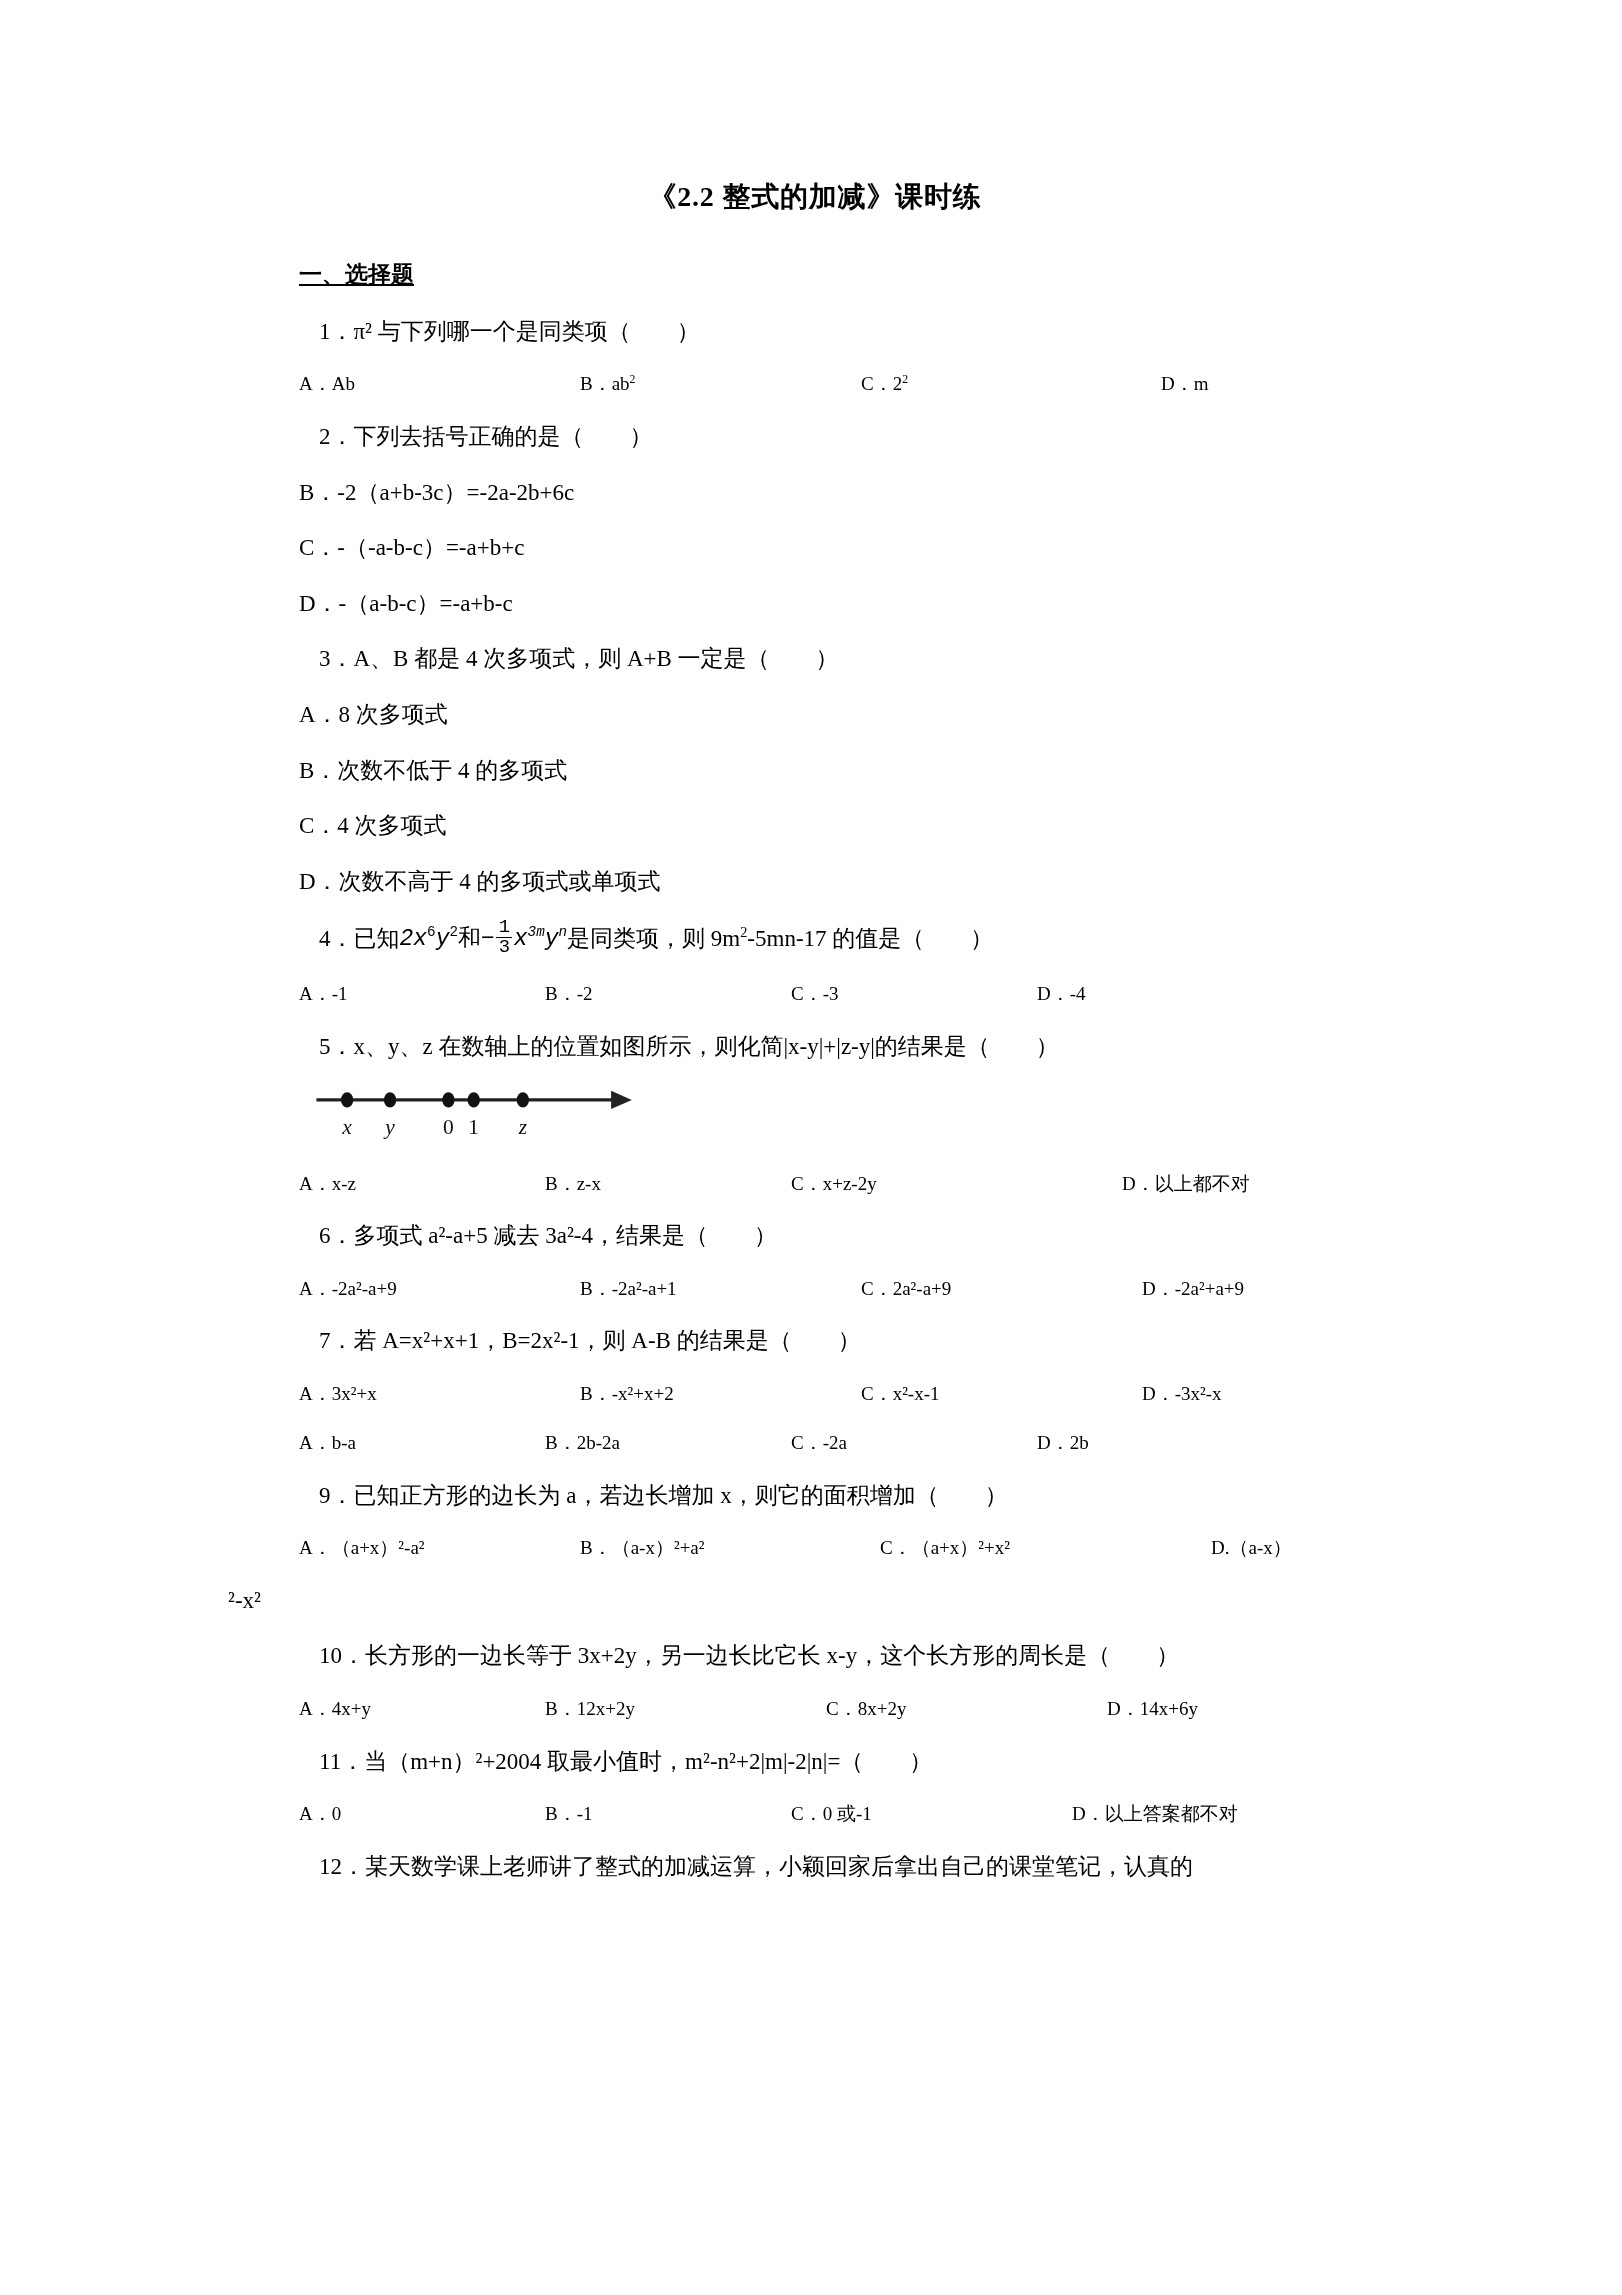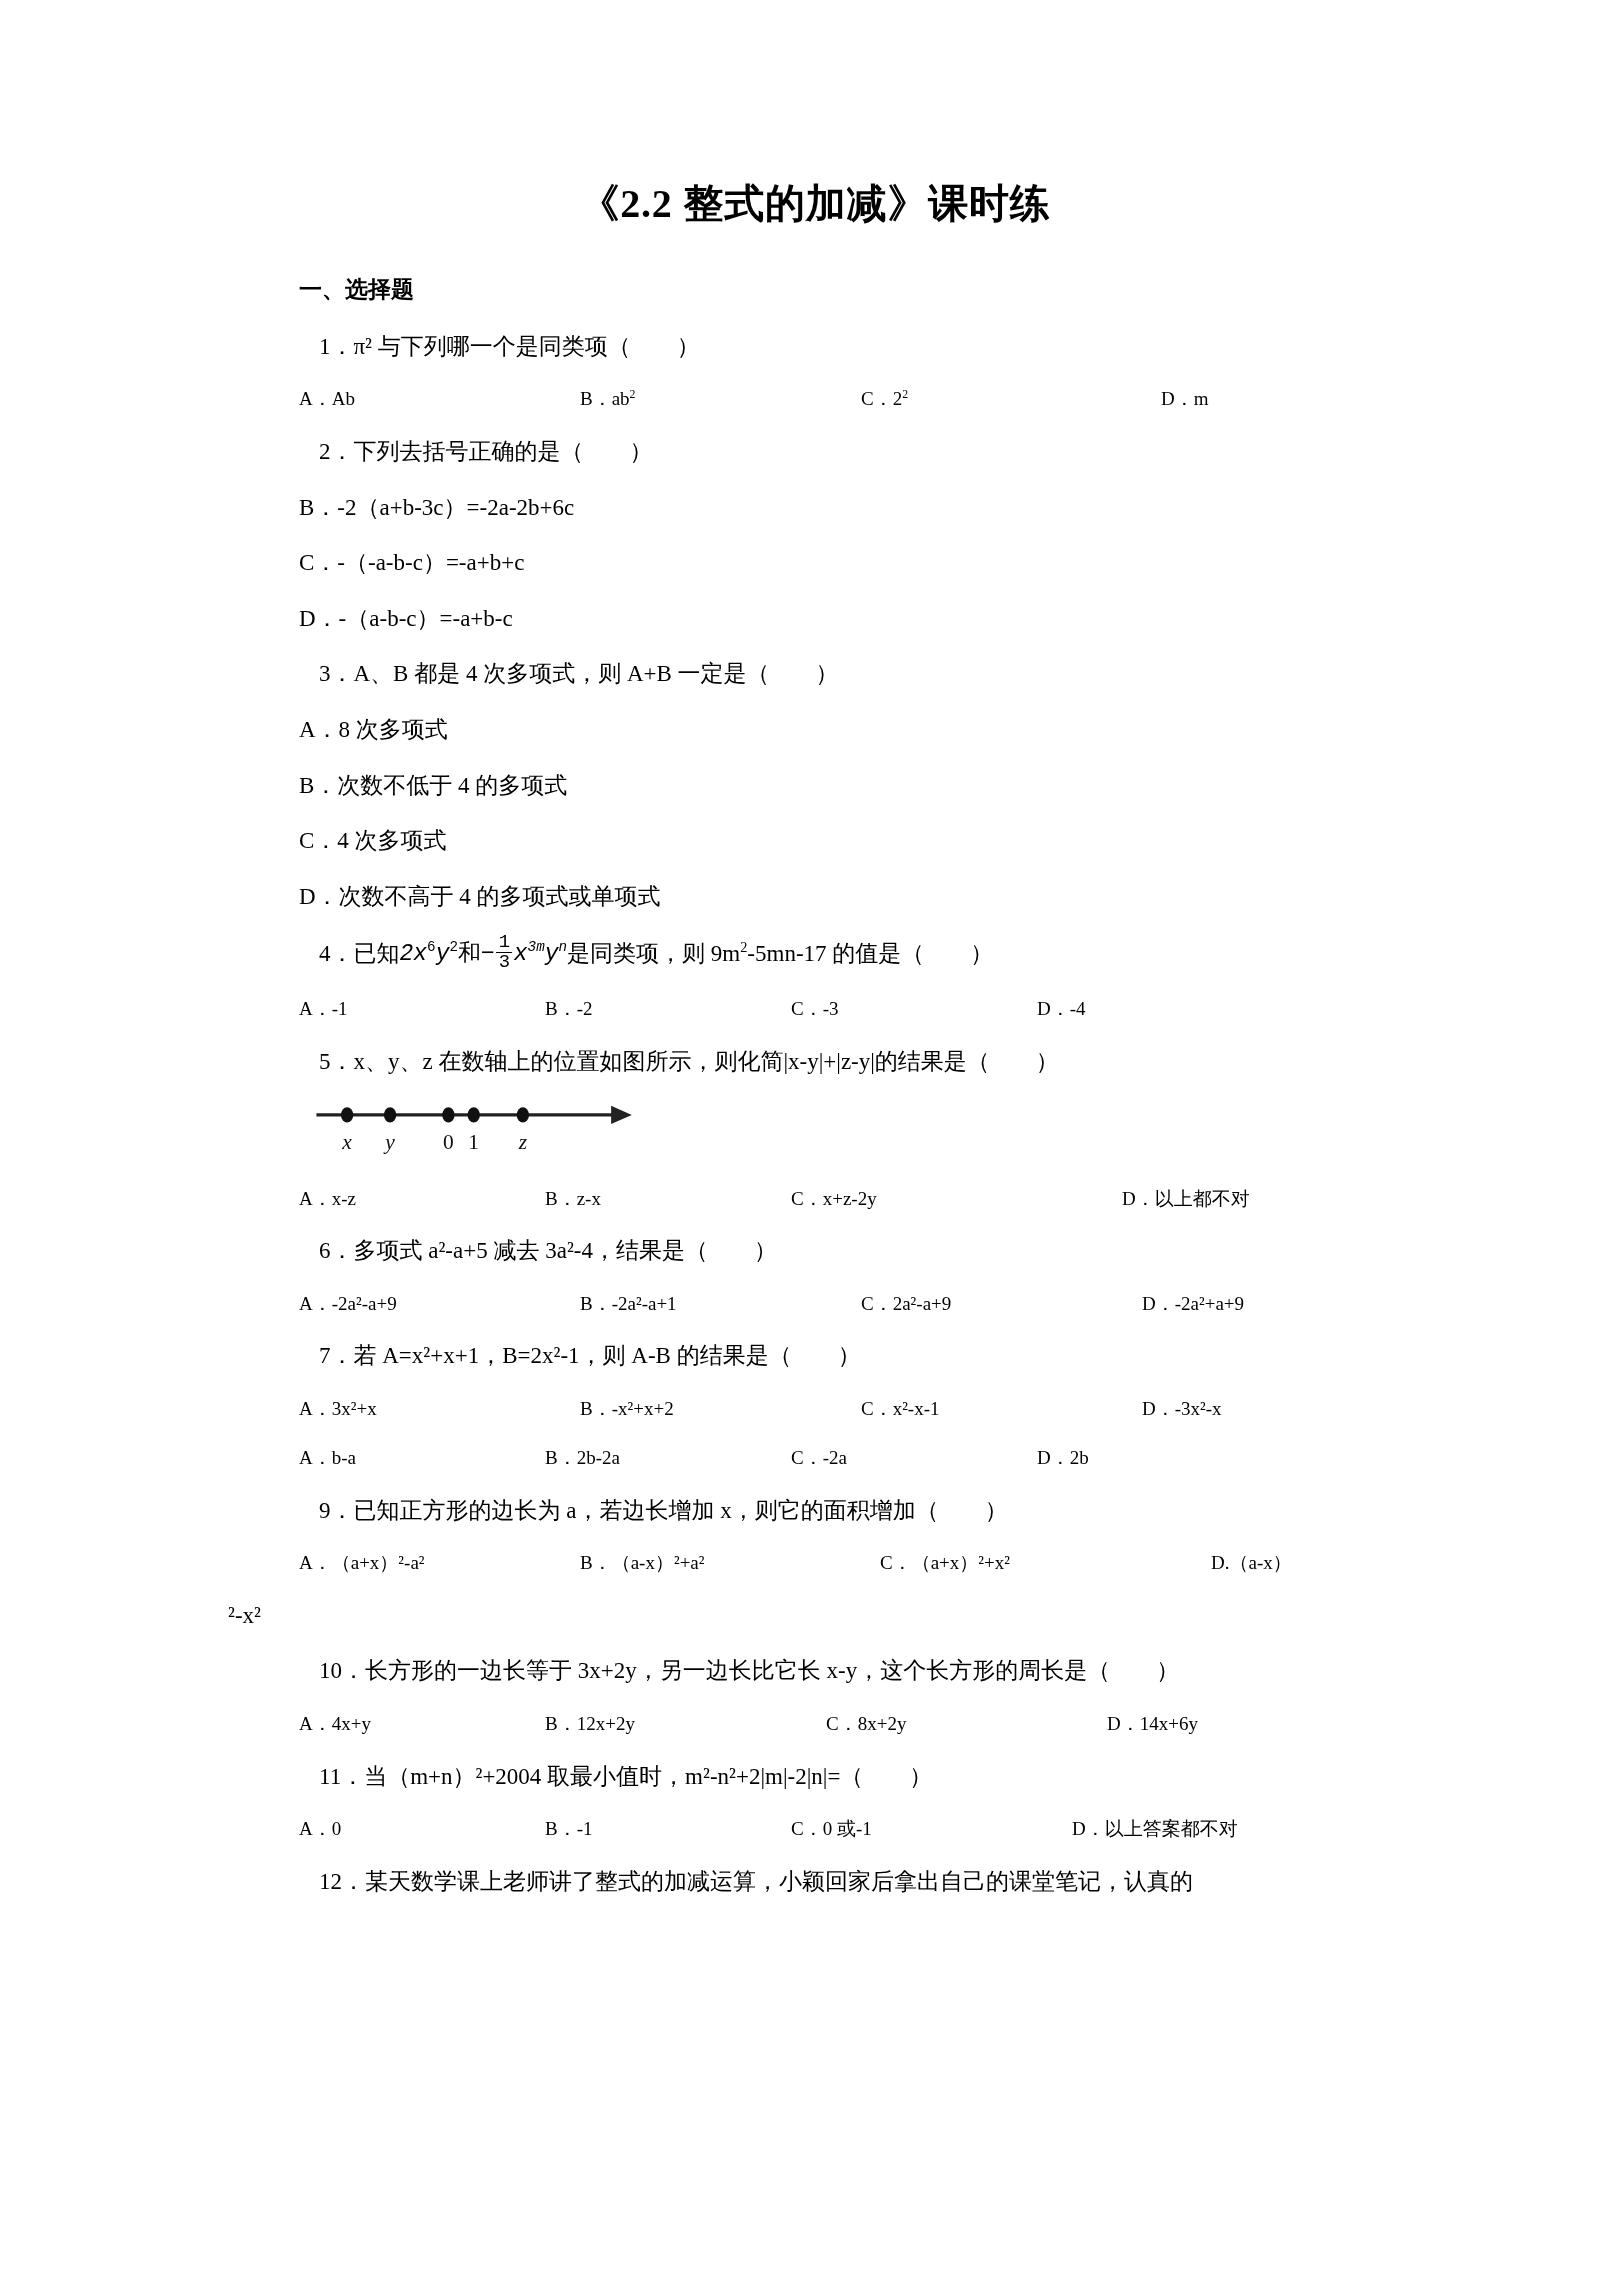--- a/index.html
+++ b/index.html
@@ -21,33 +21,34 @@
     padding: 0;
   }
   .content {
     position: absolute;
     left: 299px;
     top: 0;
     width: 1032px;
   }
   .doc-title {
     text-align: center;
-    font-size: 40px;
+    font-size: 28px;
     font-weight: bold;
     letter-spacing: 0.8px;
     margin: 0;
     padding-top: 179px;
     line-height: 1.25;
     white-space: nowrap;
   }
   .section-head {
     font-size: 23px;
     font-weight: bold;
     margin-top: 43px;
     line-height: 1.6;
+    text-decoration: underline;
   }
   .q-line {
     font-size: 23px;
     line-height: 1.55;
     margin-top: 20px;
     white-space: normal;
     margin-left: 20px;
   }
   .opt-line {
     font-size: 19px;

